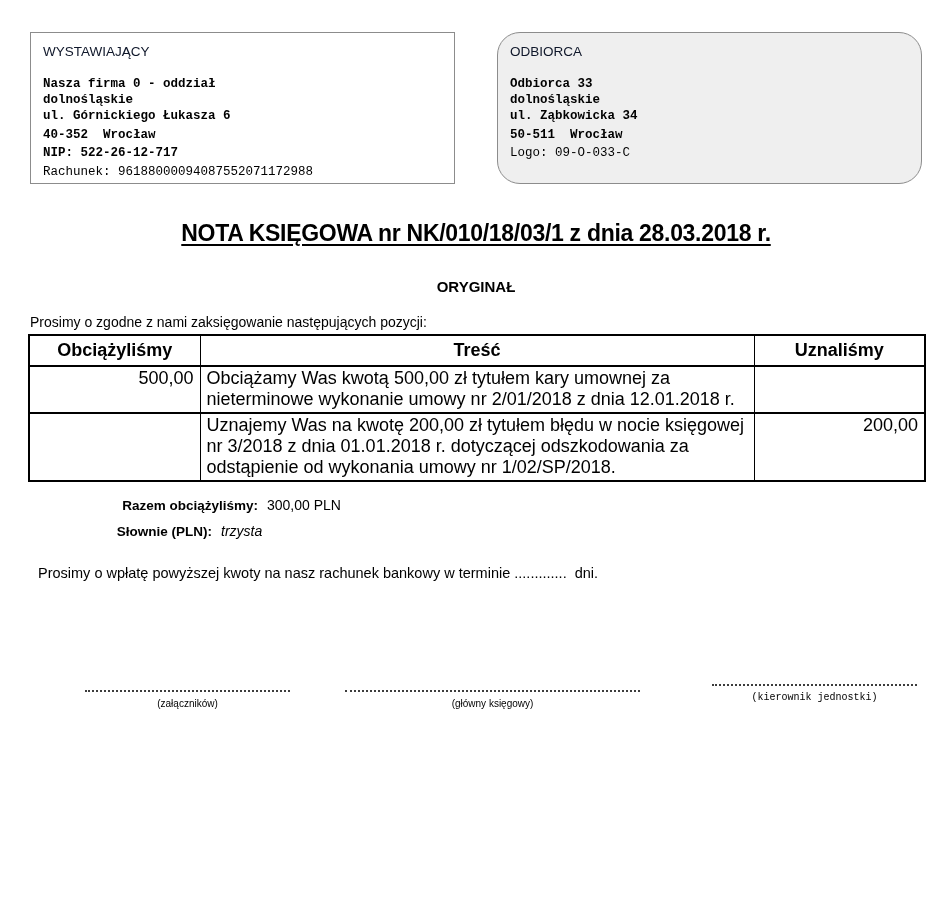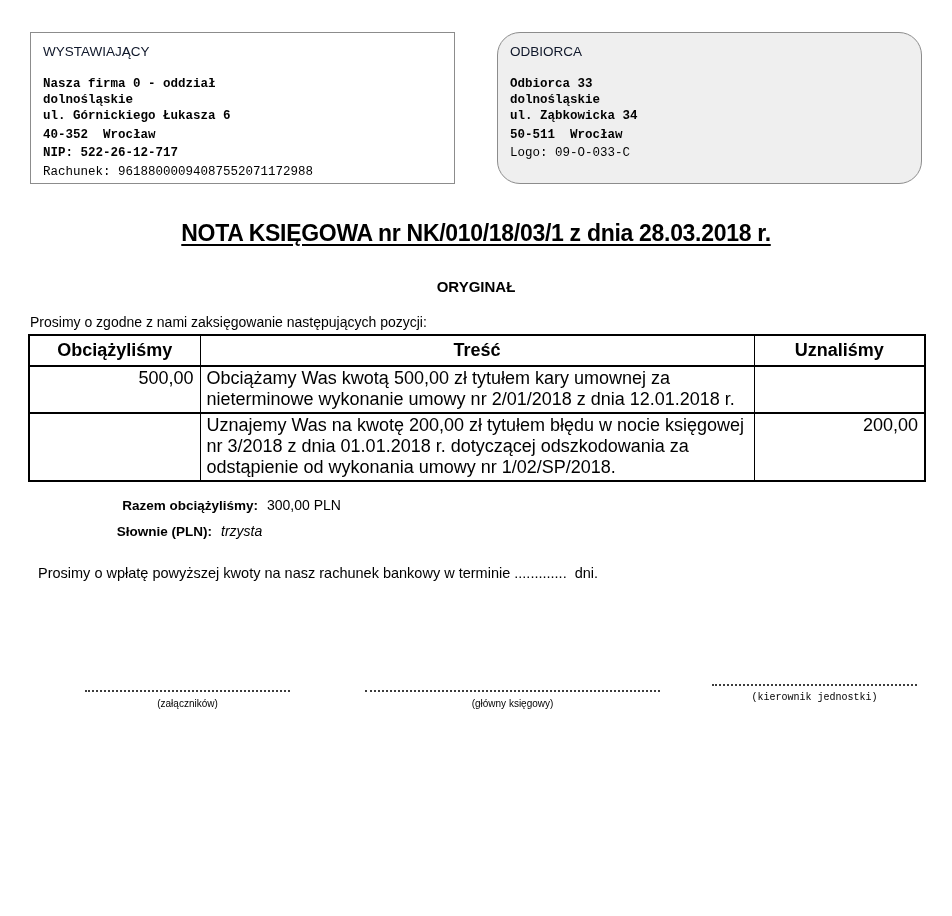--- a/index.html
+++ b/index.html
@@ -124,21 +124,21 @@
   }
 
   
   .signatures {
     position: relative;
     margin-top: 107px;
     height: 60px;
   }
   .sig { position: absolute; text-align: center; }
   .sig-1 { left: 85px;  width: 205px; top: 2px; }
-  .sig-2 { left: 365px; width: 295px; top: 2px; }
+  .sig-2 { left: 345px; width: 295px; top: 2px; }
   .sig-3 { left: 712px; width: 205px; top: -4px; font-family: Liberation Mono, monospace; }
   .sig-line {
     height: 0;
     border-bottom: 2px dotted #3d3d3d;
   }
   .sig-label {
     margin-top: 6px;
     font-size: 10px;
   }
 </style>

